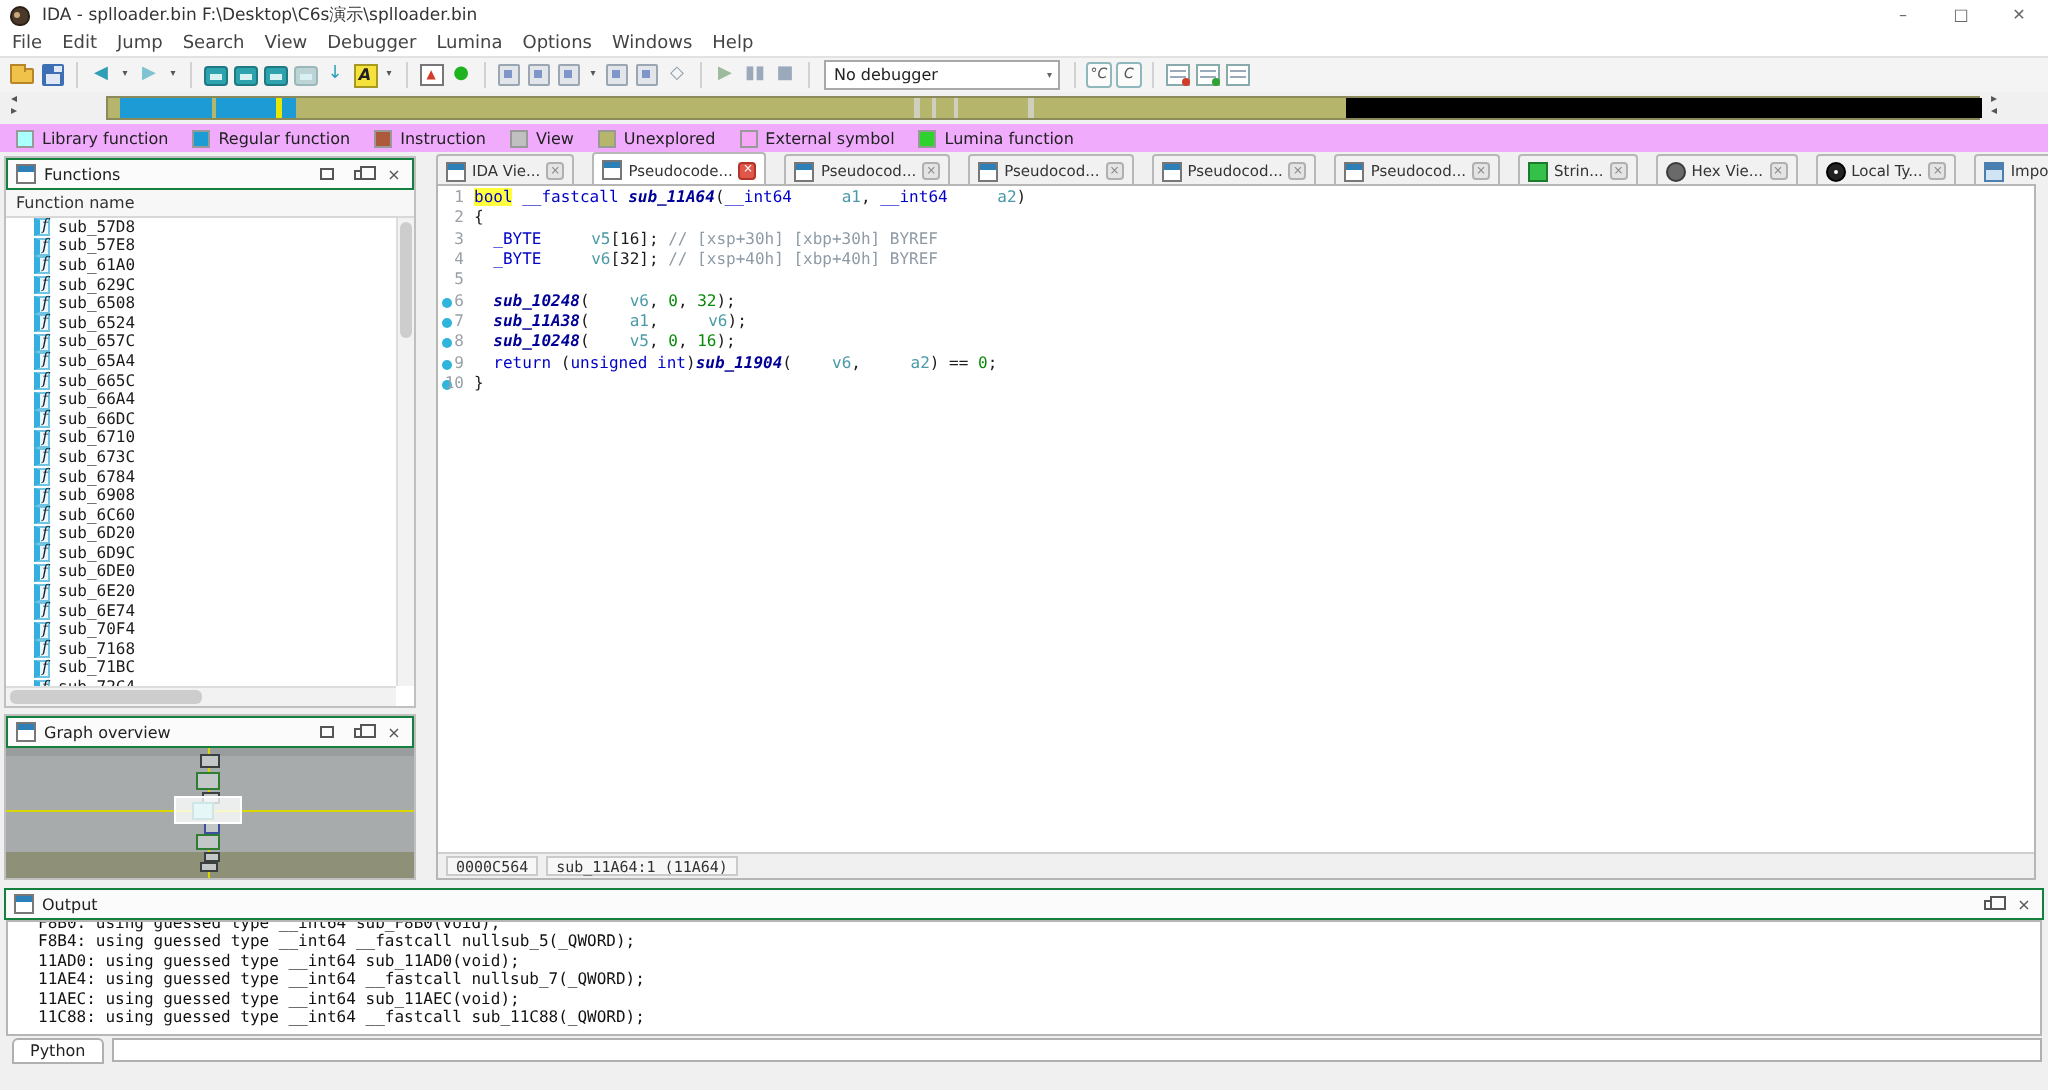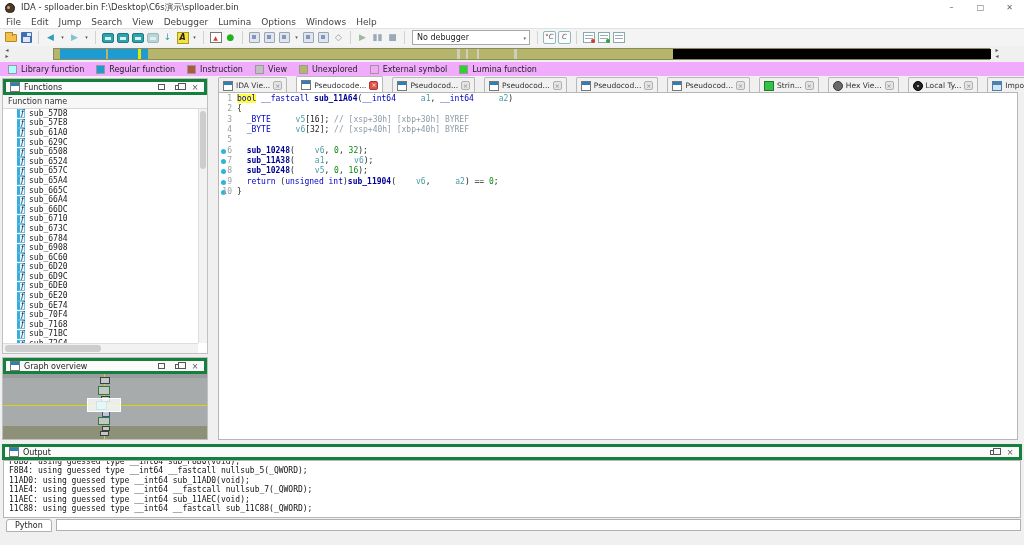--- a/index.html
+++ b/index.html
@@ -70,21 +70,21 @@
   .tab-close { width:9px; height:9px; background:#e4e4e4; border:1px solid #b0b0b0; border-radius:2px; font-size:6px; color:#888; display:flex; align-items:center; justify-content:center; line-height:1; }
   .tab.active .tab-close { background:#e0564a; border-color:#b03428; color:#fff; }
   .tico { width:10px; height:10px; border:1px solid #777; background:#fff; position:relative; flex:none; }
   .tico::before { content:""; position:absolute; left:0; right:0; top:0; height:3px; background:#2d7fb8; }
   .tico.strings { background:#35c04a; border-color:#1d7a2d; } .tico.strings::before { display:none; }
   .tico.hex { background:#6a6a6a; border-color:#3a3a3a; border-radius:50%; } .tico.hex::before { display:none; }
   .tico.local-types { background:#222; border-radius:50%; border-color:#000; } .tico.local-types::before { content:""; left:3px; top:3px; right:3px; bottom:3px; height:auto; background:none; border:1px solid #fff; border-radius:50%; }
   .tico.imports { background:#d0e4f4; border-color:#4a7fb0; } .tico.imports::before { background:#4a7fb0; }
 
   
-  .panel-hdr { height:16px; background:#fbfbfb; border:3px solid #15803d; display:flex; align-items:flex-end; position:relative; }
+  .panel-hdr { height:16px; background:#fbfbfb; border:1px solid #15803d; display:flex; align-items:center; position:relative; }
   .panel-hdr .tico { margin:0 4px 0 4px; }
   .panel-title { font-size:8px; color:#222; }
   .pbtns { position:absolute; right:4px; top:0; height:100%; display:flex; align-items:center; gap:7px; }
   .pb { width:10px; height:10px; display:flex; align-items:center; justify-content:center; color:#555; font-size:8px; }
   .pb-max i { display:block; width:7px; height:6px; border:1px solid #555; }
   .pb-float i { display:block; width:6px; height:5px; border:1px solid #555; position:relative; }
   .pb-float i::after { content:""; position:absolute; left:2px; top:-3px; width:6px; height:5px; border:1px solid #555; background:#fbfbfb; }
 
   #functions-panel { position:absolute; left:2px; top:78px; width:206px; height:276px; background:#fff; border:1px solid #c0c0c0; }
   #func-colhdr { height:14px; background:#f7f7f7; border-bottom:1px solid #d8d8d8; font-size:8px; color:#333; display:flex; align-items:center; padding-left:5px; }
@@ -110,31 +110,31 @@
   .gnode.c { background:#8fd8d8; border-color:#2a8a8a; }
   .gnode.b { border-color:#3a4fa0; }
 
   
   #pseudo-pane { position:absolute; left:218px; top:92px; width:800px; height:348px; background:#fff; border:1px solid #b6b6b6; }
   #code-area { position:absolute; left:0; top:1px; right:0; bottom:13px; overflow:hidden; }
   .cline { position:relative; height:10.35px; white-space:pre; font-family:"DejaVu Sans Mono","Liberation Mono",monospace; font-size:8px; line-height:10.35px; }
   .cline .lnum { position:absolute; left:0; width:13px; text-align:right; color:#9aa0a6; }
   .cline .ldot { position:absolute; left:2px; top:3px; width:5px; height:5px; border-radius:50%; background:#2fb4dc; }
   .cline .ltxt { position:absolute; left:18px; top:0; }
-  .t-pl { color:#1c1c1c; } .t-kw { color:#0000c8; } .t-fn { color:#000096; font-weight:bold; }
+  .t-pl { color:#1c1c1c; } .t-kw { color:#0000c8; } .t-fn { color:#000096; font-weight:bold;font-style:italic; }
   .t-vr { color:#4b9aa8;padding-left:20px; } .t-nm { color:#0a8a0a; } .t-cm { color:#8e9ba6; }
   .t-hl { background:#ffff3c; color:#0000c8; }
   #pseudo-status { position:absolute; left:0; right:0; bottom:0; height:13px; background:#f0f0f0; border-top:1px solid #cfcfcf; display:flex; align-items:center; padding-left:4px; gap:4px; }
   #pseudo-status span { font-family:"DejaVu Sans Mono","Liberation Mono",monospace; font-size:7.5px; color:#333; background:#f7f7f7; border:1px solid #cbcbcb; padding:0 4px; height:10px; line-height:9px; }
 
   
   #output-panel { position:absolute; left:2px; top:444px; width:1020px; height:88px; background:#f0f0f0; }
   #output-content { position:absolute; left:1px; right:1px; top:16px; height:58px; background:#fff; border:1px solid #b6b6b6; overflow:hidden; padding-left:5px; }
   #output-lines { margin-top:-4px; }
-  .oline { font-family:"DejaVu Sans Mono","Liberation Mono",monospace; font-size:8px; line-height:9.4px; color:#111; white-space:pre; }
+  .oline { font-family:"DejaVu Sans Mono","Liberation Mono",monospace; font-size:8px; line-height:9.4px; color:#111; white-space:pre;margin-left:10px; }
   #python-row { position:absolute; left:1px; right:1px; bottom:0; height:14px; display:flex; align-items:flex-end; }
   #python-tab { height:13px; background:#fff; border:1px solid #b0b0b0; border-radius:3px 3px 0 0; font-size:8px; color:#222; padding:0 8px; display:flex; align-items:center; margin-left:3px; }
   #python-input { flex:1; height:12px; background:#fff; border:1px solid #b0b0b0; margin:0 0 1px 4px; font-size:8px; }
 
   
   #statusbar { position:absolute; left:0; bottom:0; width:1024px; height:13px; background:#f0f0f0; border-top:1px solid #d6d6d6; display:flex; align-items:center; }
   #statusbar span { font-family:"DejaVu Sans Mono","Liberation Mono",monospace; font-size:8px; color:#222; white-space:pre; padding:0 8px; border-right:1px solid #dcdcdc; height:100%; display:flex; align-items:center; }
 </style>
 </head>
 <body>
@@ -521,20 +521,24 @@
         <div class="cline"><span class="lnum">2</span><span class="ltxt"><span class="t-pl">{</span></span></div>
         <div class="cline"><span class="lnum">3</span><span class="ltxt"><span class="t-pl">  </span><span class="t-kw">_BYTE</span><span class="t-pl"> </span><span class="t-vr">v5</span><span class="t-pl">[16]; </span><span class="t-cm">// [xsp+30h] [xbp+30h] BYREF</span></span></div>
         <div class="cline"><span class="lnum">4</span><span class="ltxt"><span class="t-pl">  </span><span class="t-kw">_BYTE</span><span class="t-pl"> </span><span class="t-vr">v6</span><span class="t-pl">[32]; </span><span class="t-cm">// [xsp+40h] [xbp+40h] BYREF</span></span></div>
         <div class="cline"><span class="lnum">5</span><span class="ltxt"></span></div>
         <div class="cline"><div class="ldot"></div><span class="lnum">6</span><span class="ltxt"><span class="t-pl">  </span><span class="t-fn">sub_10248</span><span class="t-pl">(</span><span class="t-vr">v6</span><span class="t-pl">, </span><span class="t-nm">0</span><span class="t-pl">, </span><span class="t-nm">32</span><span class="t-pl">);</span></span></div>
         <div class="cline"><div class="ldot"></div><span class="lnum">7</span><span class="ltxt"><span class="t-pl">  </span><span class="t-fn">sub_11A38</span><span class="t-pl">(</span><span class="t-vr">a1</span><span class="t-pl">, </span><span class="t-vr">v6</span><span class="t-pl">);</span></span></div>
         <div class="cline"><div class="ldot"></div><span class="lnum">8</span><span class="ltxt"><span class="t-pl">  </span><span class="t-fn">sub_10248</span><span class="t-pl">(</span><span class="t-vr">v5</span><span class="t-pl">, </span><span class="t-nm">0</span><span class="t-pl">, </span><span class="t-nm">16</span><span class="t-pl">);</span></span></div>
         <div class="cline"><div class="ldot"></div><span class="lnum">9</span><span class="ltxt"><span class="t-pl">  </span><span class="t-kw">return</span><span class="t-pl"> (</span><span class="t-kw">unsigned int</span><span class="t-pl">)</span><span class="t-fn">sub_11904</span><span class="t-pl">(</span><span class="t-vr">v6</span><span class="t-pl">, </span><span class="t-vr">a2</span><span class="t-pl">) == </span><span class="t-nm">0</span><span class="t-pl">;</span></span></div>
         <div class="cline"><div class="ldot"></div><span class="lnum">10</span><span class="ltxt"><span class="t-pl">}</span></span></div>
       </div>
+    <div id="pseudo-status">
+      <span>0000C564</span>
+      <span>sub_11A64:1 (11A64)</span>
+    </div>
   </div>
 
   <div id="output-panel">
     <div class="panel-hdr">
       <div class="tico"></div>
       <span class="panel-title">Output</span>
       <div class="pbtns">
         <div class="pb pb-float">
             <i></i>
           </div>

